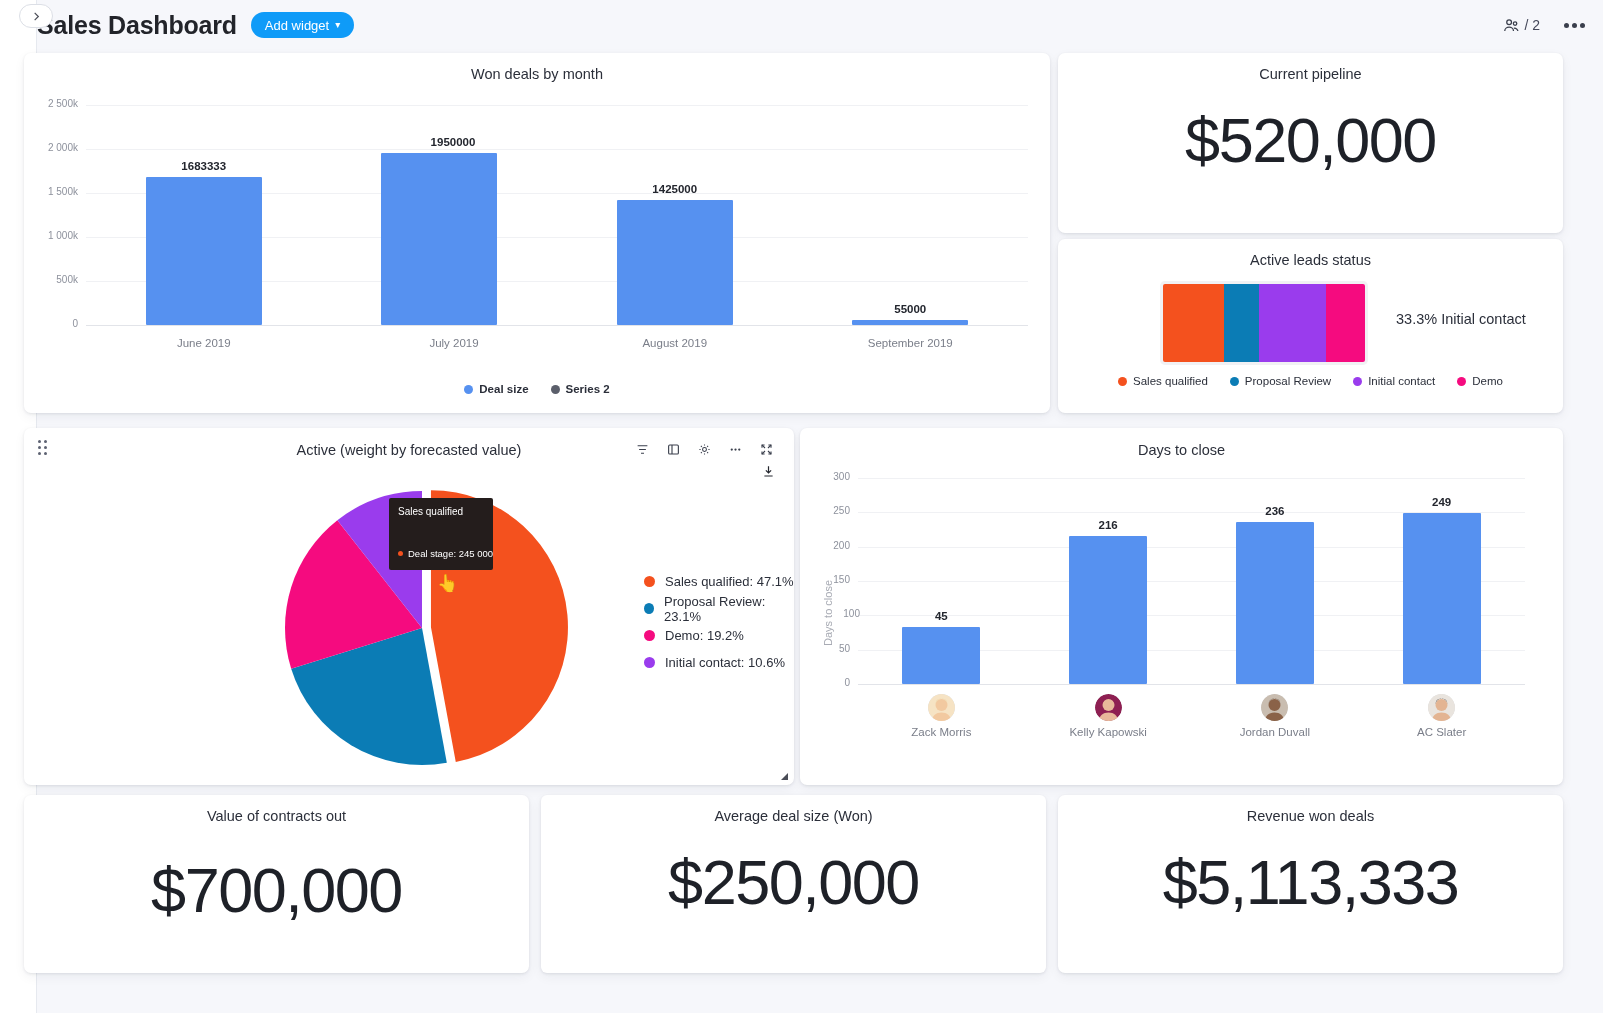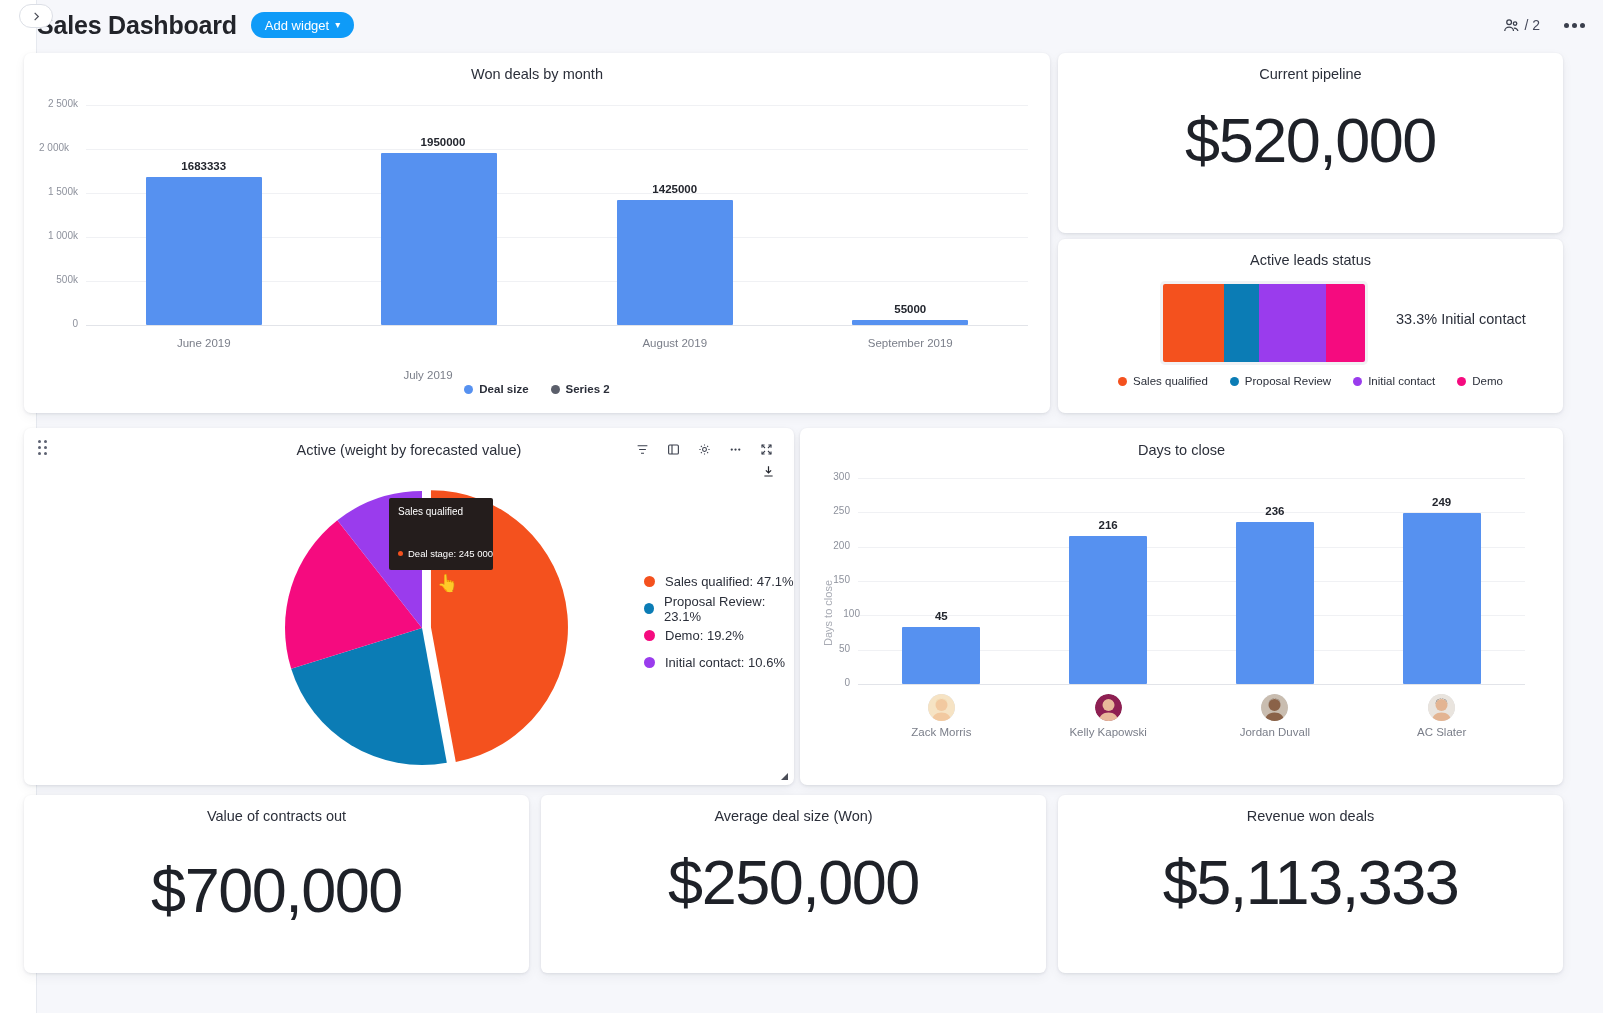--- a/index.html
+++ b/index.html
@@ -205,30 +205,30 @@
     <div id="won-plot" style="position:absolute; left:0; top:30px; width:1026px; height:290px;">
         <div class="gridline" style="left:62px; top:242px; width:942px;"></div>
         <div class="axis-label" style="left:6px; top:235px; width:48px; text-align:right;">0</div>
         <div class="gridline" style="left:62px; top:198px; width:942px;"></div>
         <div class="axis-label" style="left:6px; top:191px; width:48px; text-align:right;">500k</div>
         <div class="gridline" style="left:62px; top:154px; width:942px;"></div>
         <div class="axis-label" style="left:6px; top:147px; width:48px; text-align:right;">1 000k</div>
         <div class="gridline" style="left:62px; top:110px; width:942px;"></div>
         <div class="axis-label" style="left:6px; top:103px; width:48px; text-align:right;">1 500k</div>
         <div class="gridline" style="left:62px; top:66px; width:942px;"></div>
-        <div class="axis-label" style="left:6px; top:59px; width:48px; text-align:center;">2 000k</div>
+        <div class="axis-label" style="left:6px; top:59px; width:48px; text-align:right;">2 000k</div>
         <div class="gridline" style="left:62px; top:22px; width:942px;"></div>
         <div class="axis-label" style="left:6px; top:15px; width:48px; text-align:right;">2 500k</div>
         <div class="zeroline" style="left:62px; top:242px; width:942px;"></div>
         <div class="bar" style="left:121.75px; top:93.86669600000002px; width:116px; height:148.13330399999998px; background:#5691f0;"></div>
         <div class="bar-label" style="left:109.75px; top:76.86669600000002px; width:140px;">1683333</div>
         <div class="cat-label" style="left:89.75px; top:254px; width:180px;">June 2019</div>
         <div class="bar" style="left:357.25px; top:70.4px; width:116px; height:171.6px; background:#5691f0;"></div>
-        <div class="bar-label" style="left:349px; top:53.400000000000006px; width:140px;">1950000</div>
-        <div class="cat-label" style="left:314px; top:254px; width:180px;margin-top:32px;">July 2019</div>
+        <div class="bar-label" style="left:359px; top:53.400000000000006px; width:140px;">1950000</div>
+        <div class="cat-label" style="left:340px; top:254px; width:180px;">July 2019</div>
         <div class="bar" style="left:592.75px; top:116.60000000000001px; width:116px; height:125.39999999999999px; background:#5691f0;"></div>
         <div class="bar-label" style="left:580.75px; top:99.60000000000001px; width:140px;">1425000</div>
         <div class="cat-label" style="left:560.75px; top:254px; width:180px;">August 2019</div>
         <div class="bar" style="left:828.25px; top:237.16px; width:116px; height:4.84px; background:#5691f0;"></div>
         <div class="bar-label" style="left:816.25px; top:220.16px; width:140px;">55000</div>
         <div class="cat-label" style="left:796.25px; top:254px; width:180px;">September 2019</div>
       </div>
     <div class="legend-row" style="top:330px;">
       <div class="legend-item">
         <span class="dot" style="background:#5691f0"></span>

